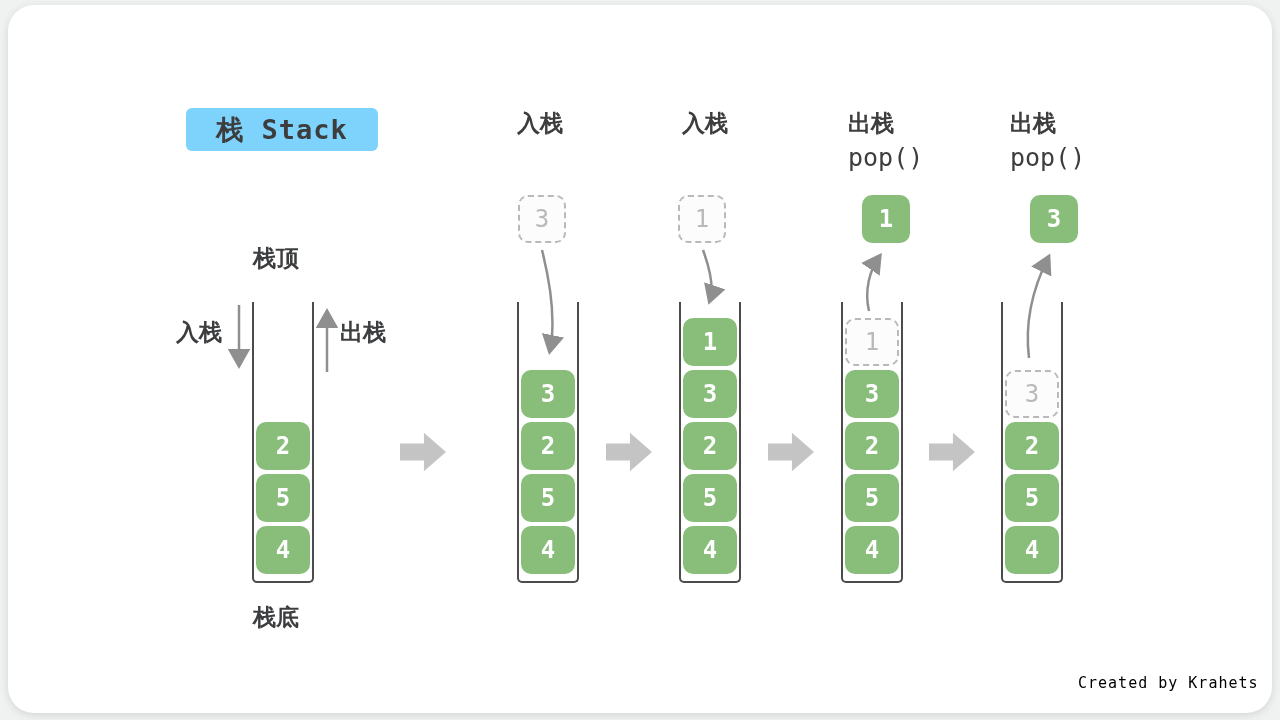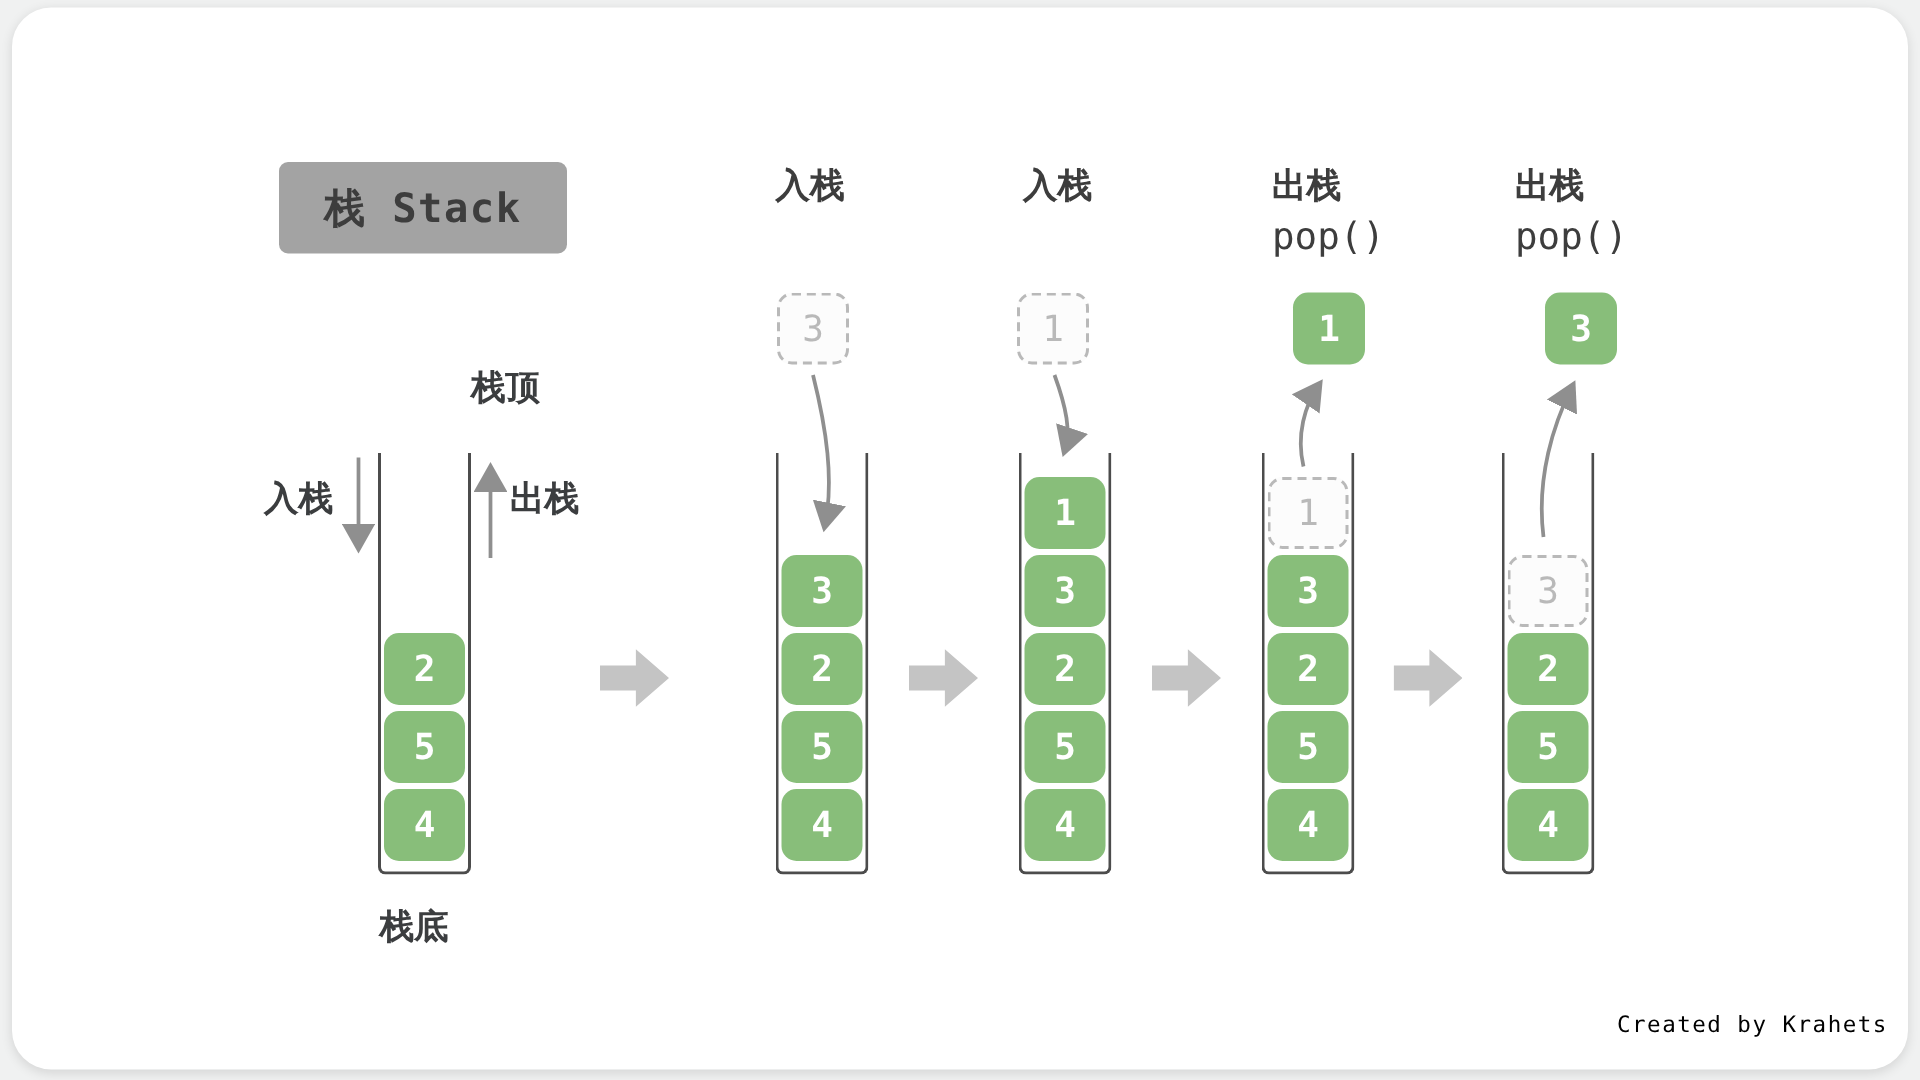--- a/index.html
+++ b/index.html
@@ -9,35 +9,35 @@
     font-family:"Liberation Sans", sans-serif;
     overflow:hidden;
   }
   .card{
     position:absolute;left:8px;top:5px;right:8px;bottom:7px;
     background:#ffffff;border-radius:26px;
     box-shadow:0 2px 8px rgba(0,0,0,0.12);
   }
   
   .title-box{
-    position:absolute;left:186px;top:108px;width:192px;height:61px;
-    background:#a3a3a3;border-radius:6px;
+    position:absolute;left:186px;top:108px;width:192px;height:43px;
+    background:#7dd3fc;border-radius:6px;
     display:flex;align-items:center;justify-content:center;
     font:700 27px "DejaVu Sans Mono","Liberation Sans",monospace;
     color:#3d3d3d;letter-spacing:1px;
   }
   
   .op{position:absolute;top:106px;color:#3d3d3d;}
   .op .l1{font:700 23px "Liberation Sans",sans-serif;line-height:34px;}
   .op .l2{font:400 25px "DejaVu Sans Mono",monospace;line-height:36px;}
   .op .l2 .val{color:#67a84f;font-weight:700;}
   .op2{left:517px;} .op3{left:682px;} .op4{left:848px;} .op5{left:1010px;}
   
   .lbl{position:absolute;font:700 23px "Liberation Sans",sans-serif;color:#3b3d3f;}
-  .stack-top-lbl{left:253px;top:243px;width:62px;text-align:right;margin-left:45px;}
+  .stack-top-lbl{left:253px;top:243px;width:62px;text-align:left;}
   .stack-bottom-lbl{left:253px;top:602px;width:62px;text-align:left;}
   .push-side-lbl{left:176px;top:317px;}
   .pop-side-lbl{left:340px;top:317px;}
   
   .container{
     position:absolute;top:302px;width:62px;height:281px;
     border:2px solid #4c4c4c;border-top:none;
     border-radius:0 0 5px 5px;background:#ffffff;box-sizing:border-box;
   }
   .ct1{left:252px;} .ct2{left:517px;} .ct3{left:679px;} .ct4{left:841px;} .ct5{left:1001px;}

